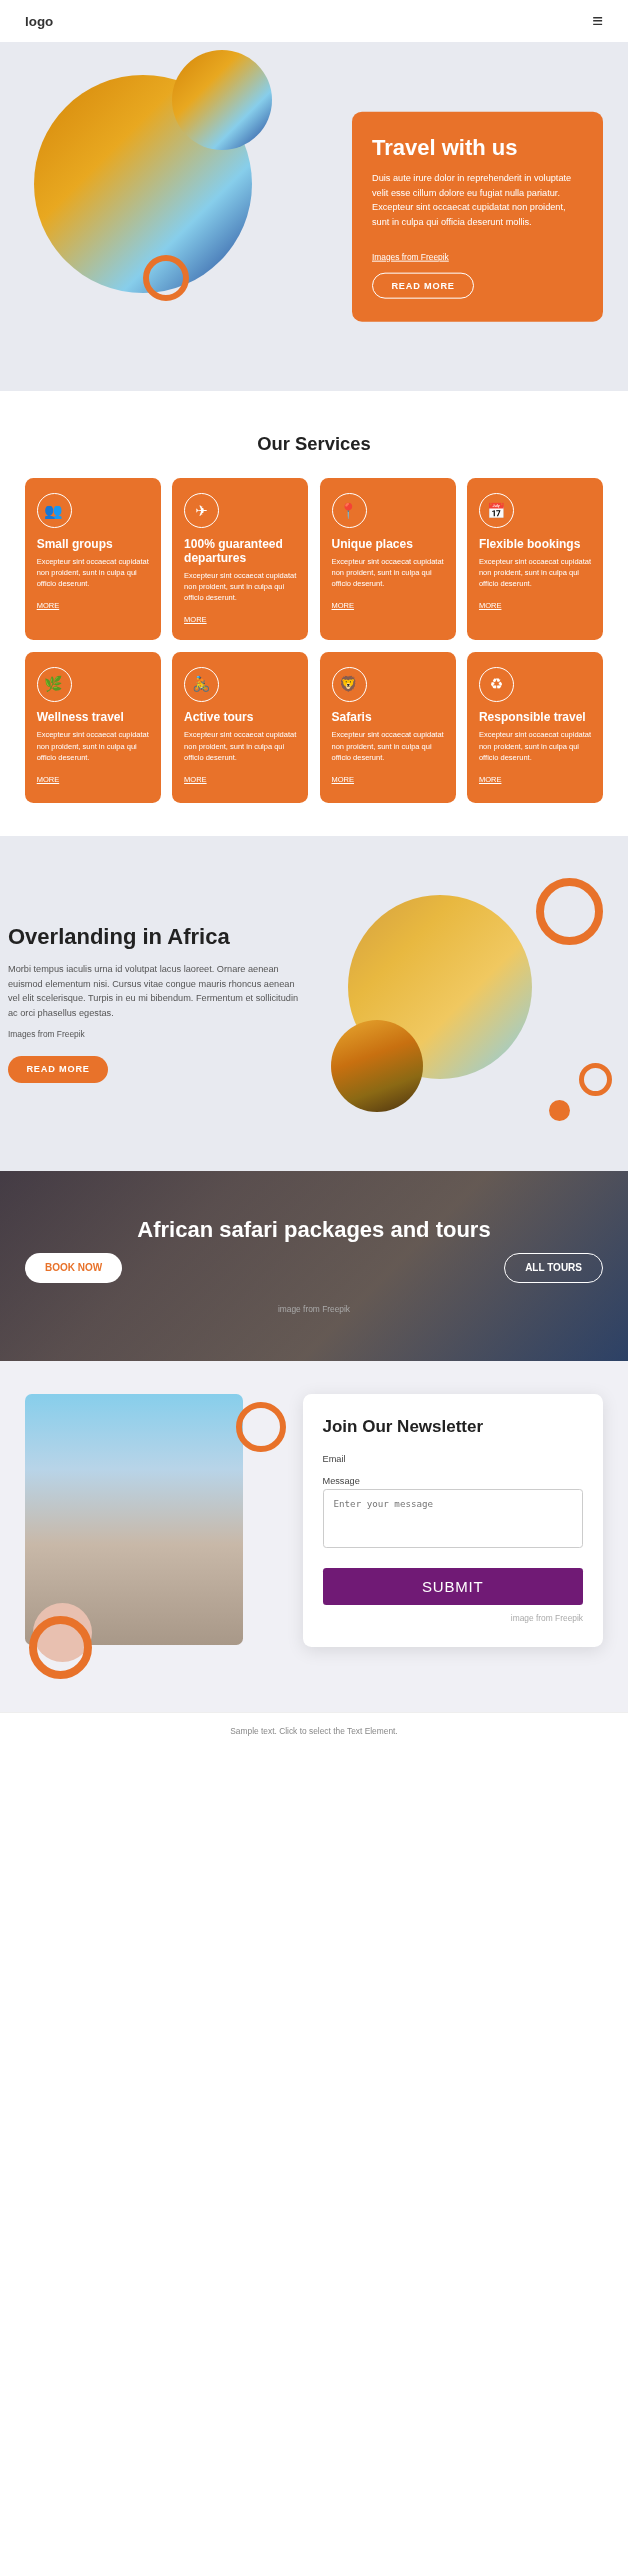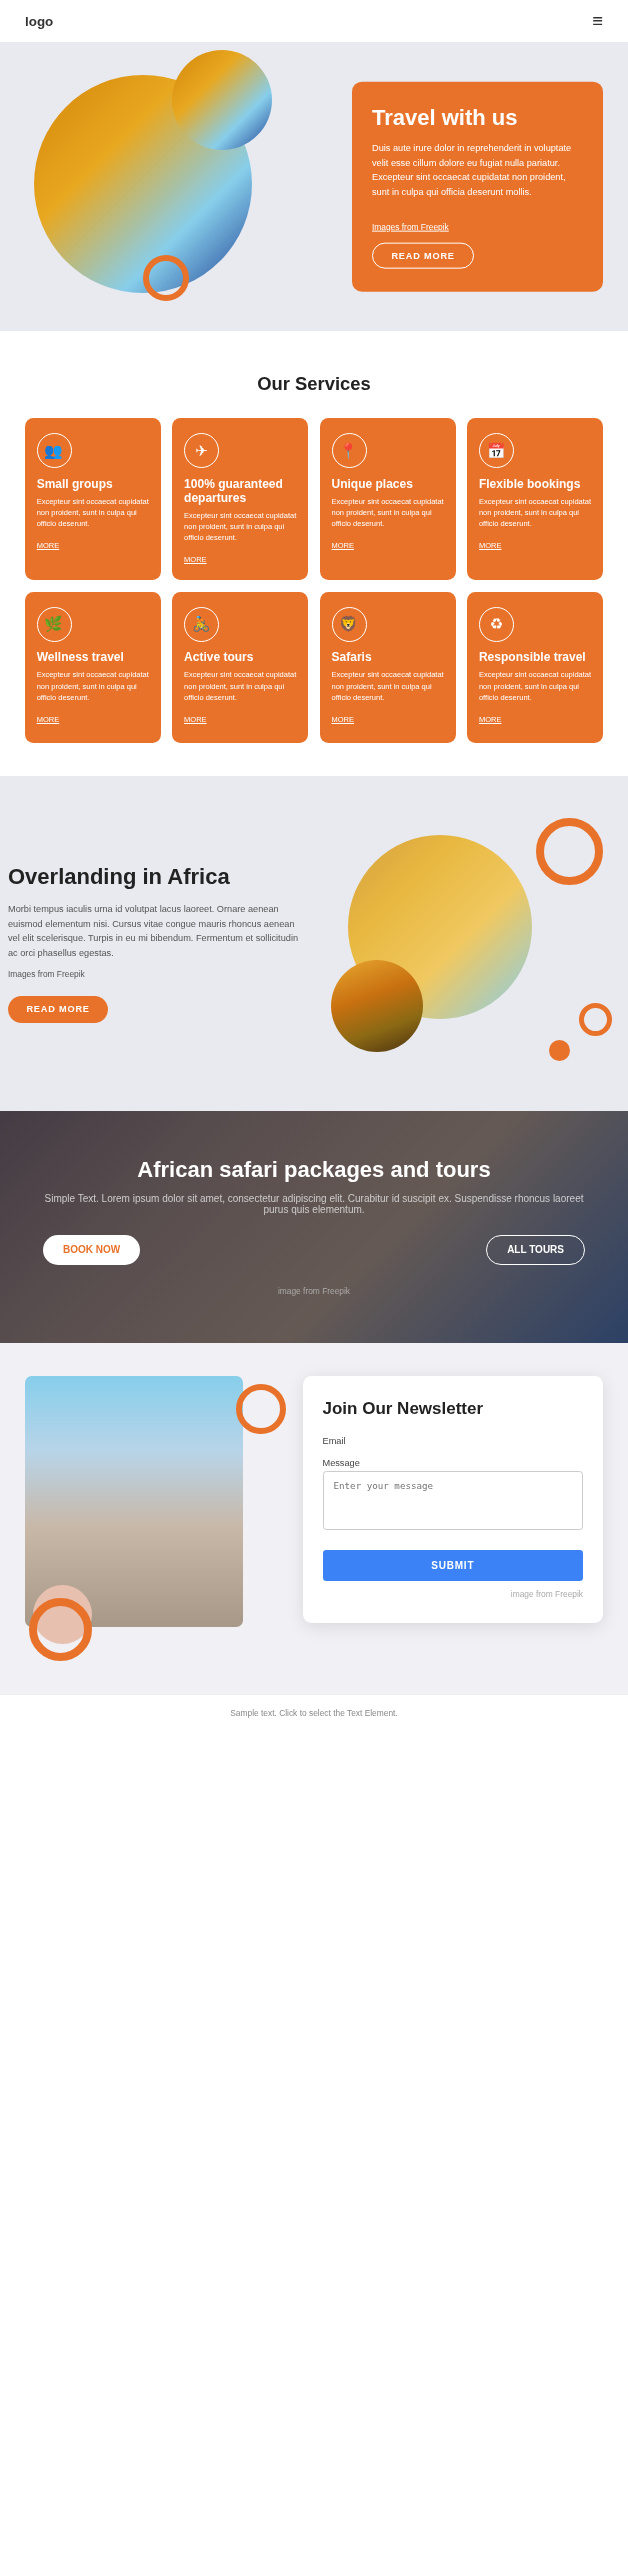--- a/index.html
+++ b/index.html
@@ -8,21 +8,21 @@
     
     nav {
       display: flex; justify-content: space-between; align-items: center;
       padding: 10px 25px; background: #fff; border-radius: 19px;
     }
     .logo { font-weight: bold; font-size: 13.4px; color: #333; }
     .hamburger { font-size: 18.4px; color: #333; cursor: pointer; }
 
     
     .hero {
-      background: #e8eaf0; position: relative; height: 289px; overflow: hidden;
+      background: #e8eaf0; position: relative; height: 349px; overflow: hidden;
       display: flex; align-items: center;
     }
     .hero-circles { position: absolute; left: 17px; top: 8.4px; width: 268px; height: 276px; }
     .circle-big {
       width: 218px; height: 218px; border-radius: 50%; overflow: hidden;
       position: absolute; top: 25px; left: 17px;
       background: linear-gradient(135deg, #c8860a 0%, #e8a830 40%, #87CEEB 70%, #4682B4 100%);
     }
     .circle-small-top {
       width: 100px; height: 100px; border-radius: 50%; overflow: hidden;
@@ -102,21 +102,21 @@
     }
     .ov-dot {
       width: 21px; height: 21px; border-radius: 50%; background: #E8722A;
       position: absolute; bottom: 8.4px; right: 50px;
     }
 
     
     .safari-banner {
       background: linear-gradient(rgba(30,30,60,0.65), rgba(30,30,60,0.65)),
                   linear-gradient(135deg, #8B7355 0%, #C8A870 30%, #E8C880 60%, #4682B4 100%);
-      padding: 46px 43px; text-align: center; position: relative;
+      padding: 46px 25px; text-align: center; position: relative;
     }
     .safari-banner h2 { color: #fff; font-size: 22px; font-weight: bold; margin-bottom: 10px; }
     .safari-banner p { color: #ccc; font-size: 10px; margin-bottom: 20px; }
     .safari-btns { display: flex; gap: 19px; justify-content: space-between; margin-bottom: 17px; }
     .btn-white {
       background: #fff; color: #E8722A; padding: 8.4px 20px; border-radius: 21px;
       font-size: 10px; font-weight: bold; border: none; cursor: pointer; text-transform: uppercase;
     }
     .btn-outline-white {
       background: transparent; color: #fff; padding: 8.4px 20px; border-radius: 21px;
@@ -155,22 +155,22 @@
     }
     .newsletter-form h2 { font-size: 17px; font-weight: bold; color: #222; margin-bottom: 17px; }
     .form-group { margin-bottom: 11.7px; }
     .form-group label { display: block; font-size: 9.2px; color: #444; margin-bottom: 3.3px; }
     .form-group input, .form-group textarea {
       width: 100%; padding: 7.5px 10px; border: 0.8px solid #ccc; border-radius: 3.3px;
       font-size: 9.2px; color: #888; outline: none;
     }
     .form-group textarea { height: 59px; resize: none; }
     .submit-btn {
-      width: 100%; background: #3b82f6; color: #fff; border: none;
-      padding: 10px; border-radius: 3.3px; font-size: 10px; font-weight: bold;
+      width: 100%; background: #701a75; color: #fff; border: none;
+      padding: 10px; border-radius: 3.3px; font-size: 15px; font-weight: normal;
       cursor: pointer; text-transform: uppercase; letter-spacing: 0.8px; margin-top: 5px;
     }
     .footer-note {
       text-align: center; padding: 13.4px; font-size: 8.4px; color: #888; background: #fff;
       border-top: 0.8px solid #eee;
     }
 
     
     .img-fill-desert { background: linear-gradient(135deg, #D4850A 0%, #E8A820 35%, #87CEEB 70%, #1a3a8f 100%); width:100%; height:100%; }
     .img-fill-africa { background: linear-gradient(160deg, #e8a830 0%, #c87010 40%, #8B6914 70%, #4a3010 100%); width:100%; height:100%; }
@@ -274,21 +274,20 @@
       <div class="img-fill-africa"></div>
     </div>
     <div class="ov-circle-outline-lg"></div>
     <div class="ov-circle-outline-sm"></div>
     <div class="ov-dot"></div>
   </div>
 </section>
 
 <section class="safari-banner">
   <h2>African safari packages and tours</h2>
-  <p>Simple Text. Lorem ipsum dolor sit amet, consectetur adipiscing elit. Curabitur id suscipit ex. Suspendisse rhoncus laoreet purus quis elementum.</p>
   <div class="safari-btns">
     <button class="btn-white">BOOK NOW</button>
     <button class="btn-outline-white">ALL TOURS</button>
   </div>
   <span class="safari-img-credit">image from Freepik</span>
 </section>
 
 <section class="newsletter-section">
   <div class="newsletter-left">
     <div class="nl-photo">

